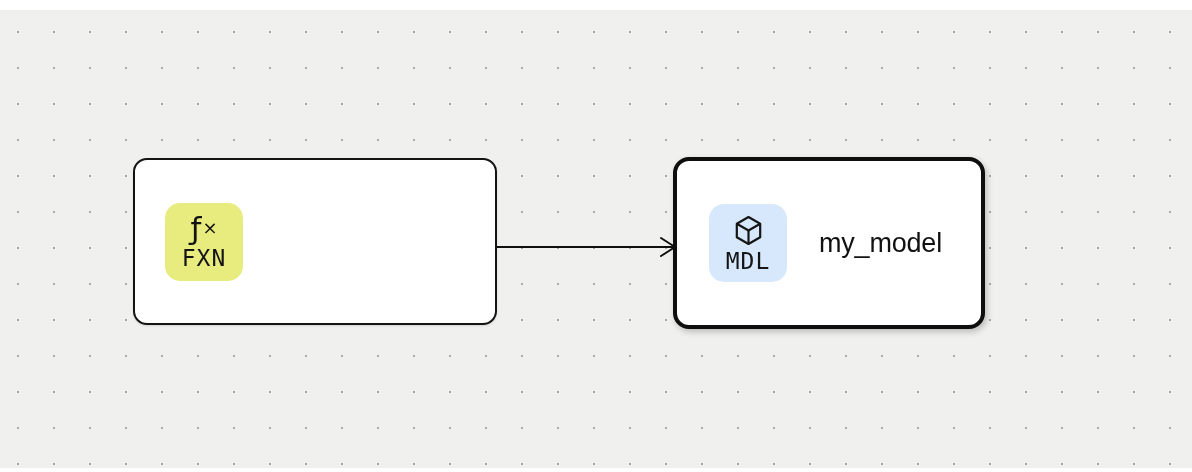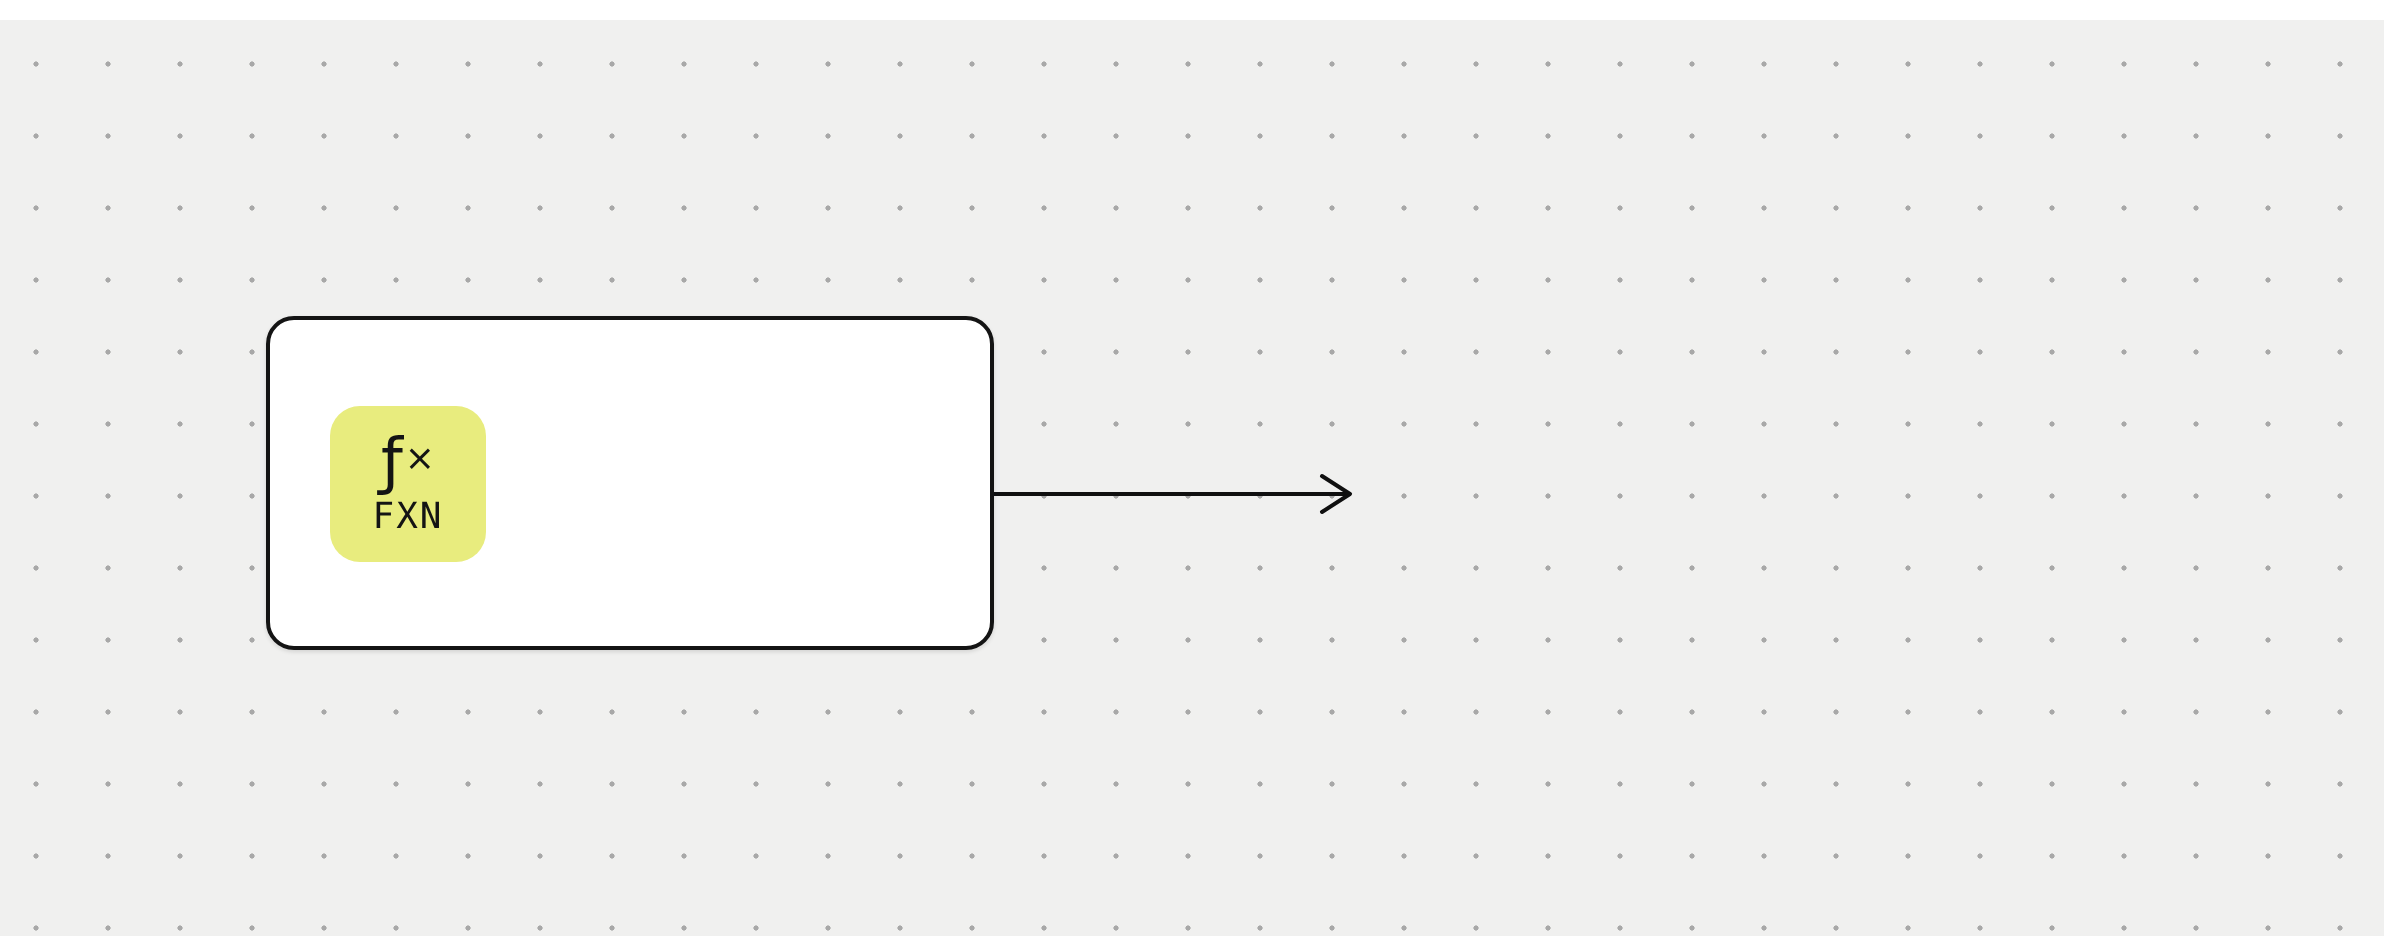--- a/index.html
+++ b/index.html
@@ -72,21 +72,21 @@
   }
   .glyph-x {
     font-family: "DejaVu Sans", sans-serif;
     font-size: 18px;
     line-height: 1;
     margin-left: 1px;
     transform: translateY(-1px);
   }
   .badge-text {
     font-family: "DejaVu Sans Mono", "Liberation Mono", monospace;
-    font-size: 18px;
+    font-size: 23px;
     line-height: 1;
     letter-spacing: 1px;
   }
   .cube-icon svg { display: block; }
   .node-label {
     font-size: 27px;
     letter-spacing: -0.2px;
     color: #111111;
     white-space: nowrap;
   }
@@ -111,14 +111,27 @@
       </div>
       <div class="badge-text">FXN</div>
     </div>
   </div>
 
   <svg class="edge-arrow" viewBox="0 0 184 28" xmlns="http://www.w3.org/2000/svg">
     <line x1="2" y1="14" x2="179" y2="14" stroke="#101010" stroke-width="2"></line>
     <polyline points="166,5 180,14 166,23" fill="none" stroke="#101010" stroke-width="2" stroke-linecap="round" stroke-linejoin="round"></polyline>
   </svg>
 
+  <div class="node node-model">
+    <div class="badge" style="background-color: rgb(216, 232, 252);">
+      <div class="cube-icon">
+        <svg width="33" height="33" viewBox="0 0 24 24" fill="none" stroke="#161616" stroke-width="1.6" stroke-linejoin="round">
+          <polygon points="12,2.2 20.5,7.1 20.5,16.9 12,21.8 3.5,16.9 3.5,7.1"></polygon>
+          <polyline points="3.5,7.1 12,12 20.5,7.1"></polyline>
+          <line x1="12" y1="12" x2="12" y2="21.8"></line>
+        </svg>
+      </div>
+      <div class="badge-text">MDL</div>
+    </div>
+    <div class="node-label">my_model</div>
+  </div>
 
 </div>
 
 </body></html>

